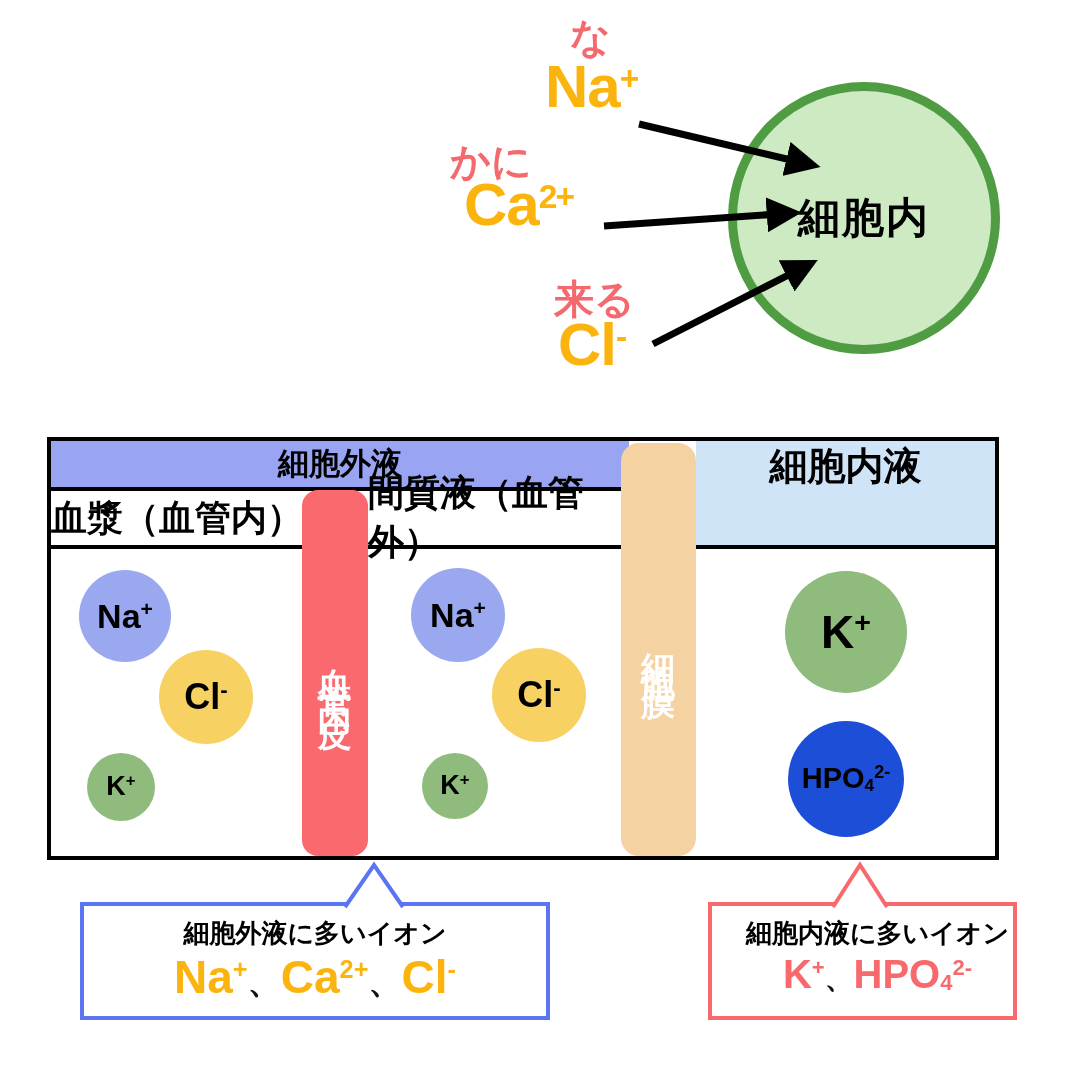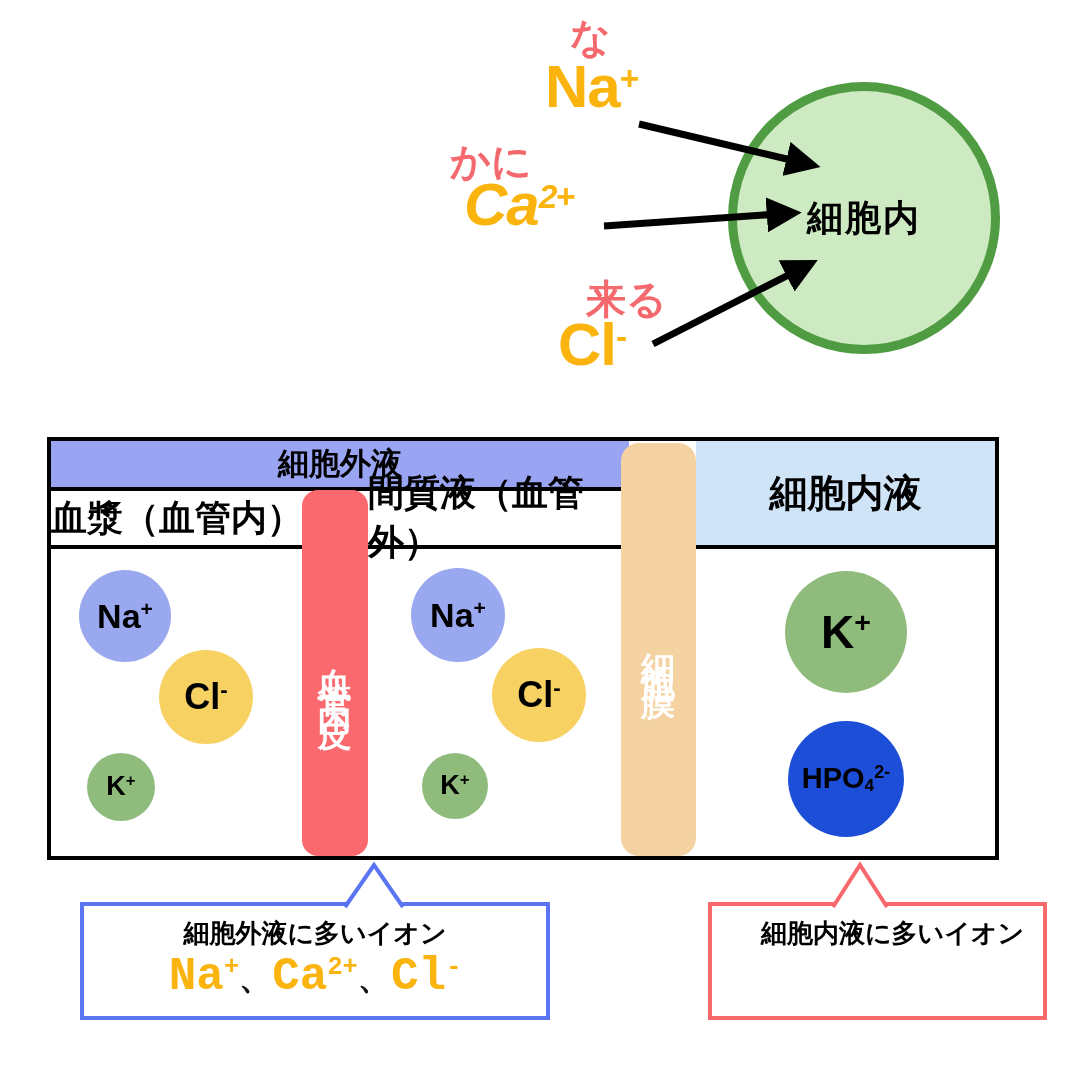--- a/index.html
+++ b/index.html
@@ -5,43 +5,43 @@
   html,body { margin:0; padding:0; background:#ffffff; }
   .canvas {
     position:relative; width:1080px; height:1080px; background:#ffffff;
     font-family:"Liberation Sans","DejaVu Sans",sans-serif; font-weight:bold; color:#000;
     overflow:hidden;
   }
   
   .kana { position:absolute; font-size:40px; color:#f4696e; }
   .k1 { left:570px; top:10px; }
   .k2 { left:450px; top:134px; }
-  .k3 { left:586px; top:272px; }
+  .k3 { left:554px; top:272px; }
   .bigion { position:absolute; font-size:60px; color:#fbb40e; letter-spacing:-1px; }
   .bigion sup { font-size:0.56em; vertical-align:0.5em; letter-spacing:-2px; }
   .i1 { left:545px; top:52px; }
-  .i2 { left:464px; top:170px;font-style:italic; }
+  .i2 { left:464px; top:170px; }
   .i3 { left:558px; top:310px; }
   .cell-circle {
     position:absolute; left:728px; top:82px; width:254px; height:254px;
     background:#cdeac2; border:9px solid #4f9c42; border-radius:50%;
-    display:flex; align-items:center; justify-content:center; font-size:36px; letter-spacing:2px;
+    display:flex; align-items:center; justify-content:center; font-size:42px; letter-spacing:2px;
   }
   .arrows { position:absolute; left:0; top:0; width:1080px; height:440px; pointer-events:none; }
 
   
   .ftable {
     position:absolute; left:47px; top:437px; width:952px; height:423px;
     border:4px solid #000; box-sizing:border-box; background:#fff;
   }
   .ftable > div { position:absolute; }
   .band-extra { left:0; top:0; width:578px; height:46px; background:#99a5f2;
     display:flex; align-items:center; justify-content:center; font-size:31px; z-index:1; }
   .box-intra { left:645px; top:0; width:299px; height:104px; background:#d0e4f7;
-    display:flex; align-items:center; justify-content:center; font-size:38px; z-index:1; }
+    display:flex; align-items:flex-start; justify-content:center; font-size:38px; z-index:1; }
   .h1 { left:0; top:46px; width:578px; height:4px; background:#000; z-index:2; }
   .h2 { left:0; top:104px; width:944px; height:4px; background:#000; z-index:2; }
   .sublabel { top:50px; height:54px; display:flex; align-items:center; justify-content:center;
     font-size:36px; z-index:1; }
   .sub1 { left:0; width:252px; }
   .sub2 { left:317px; width:253px;justify-content:flex-end; }
   .vbar { display:flex; align-items:center; justify-content:center; color:#fff; z-index:5; }
   .vbar .vtext { writing-mode:vertical-rl; text-orientation:upright; font-size:34px; letter-spacing:16px; }
   .bar-red { left:251px; top:49px; width:66px; height:366px; background:#f9696e; border-radius:16px; }
   .bar-tan { left:570px; top:2px; width:75px; height:413px; background:#f5d2a2; border-radius:18px; }
@@ -54,23 +54,23 @@
   .cl-p { left:108px; top:209px; width:94px;  height:94px;  font-size:36px; }
   .k-p  { left:36px;  top:312px; width:68px;  height:68px;  font-size:27px; }
   .na-i { left:360px; top:127px; width:94px;  height:94px;  font-size:34px; }
   .cl-i { left:441px; top:207px; width:94px;  height:94px;  font-size:36px; }
   .k-i  { left:371px; top:312px; width:66px;  height:66px;  font-size:27px; }
   .k-in { left:734px; top:130px; width:122px; height:122px; font-size:46px; }
   .hpo-in { left:737px; top:280px; width:116px; height:116px; font-size:29px; }
 
   
   .pointers { position:absolute; left:0; top:855px; width:1080px; height:60px; z-index:6; pointer-events:none; }
-  .callout { position:absolute; background:#fff; box-sizing:border-box; text-align:center; z-index:4;font-family:Liberation Mono, monospace; }
+  .callout { position:absolute; background:#fff; box-sizing:border-box; text-align:center; z-index:4; }
   .co-left  { left:80px;  top:902px; width:470px; height:118px; border:4px solid #5b74f2; }
-  .co-right { left:708px; top:902px; width:339px; height:118px; border:4px solid #f8696d;padding-left:30px; }
+  .co-right { left:708px; top:902px; width:309px; height:118px; border:4px solid #f8696d;padding-left:30px; }
   .callout .title { font-size:26px; margin-top:10px; }
   .callout .ions { margin-top:0px; line-height:1.15; }
   .co-left .ions  { font-size:46px; color:#fbb40e; }
   .co-right .ions { font-size:40px; color:#f8696d; }
   .ions .sep { color:#111; font-size:0.72em; }
   .ions sup { font-size:0.55em; vertical-align:0.6em; }
   .ions sub { font-size:0.55em; vertical-align:-0.1em; }
 </style>
 </head>
 <body>
@@ -149,20 +149,21 @@
       <span class="vtext">細胞膜</span>
     </div>
   </div>
 
   <div class="callout co-left">
     <div class="title">細胞外液に多いイオン</div>
     <div class="ions"><span>Na</span><sup>+</sup><span class="sep">、</span><span>Ca</span><sup>2+</sup><span class="sep">、</span><span>Cl</span><sup>-</sup></div>
   </div>
   <div class="callout co-right">
     <div class="title">細胞内液に多いイオン</div>
+    <div class="ions"><span>K</span><sup>+</sup><span class="sep">、</span><span>HPO</span><sub>4</sub><sup>2-</sup></div>
   </div>
 
   <svg class="pointers">
     <path d="M345,52 L374,10 L403,52" fill="#ffffff" stroke="#5b74f2" stroke-width="4"></path>
     <path d="M833,52 L860,10 L887,52" fill="#ffffff" stroke="#f8696d" stroke-width="4"></path>
   </svg>
 
 </div>
 
 </body></html>

